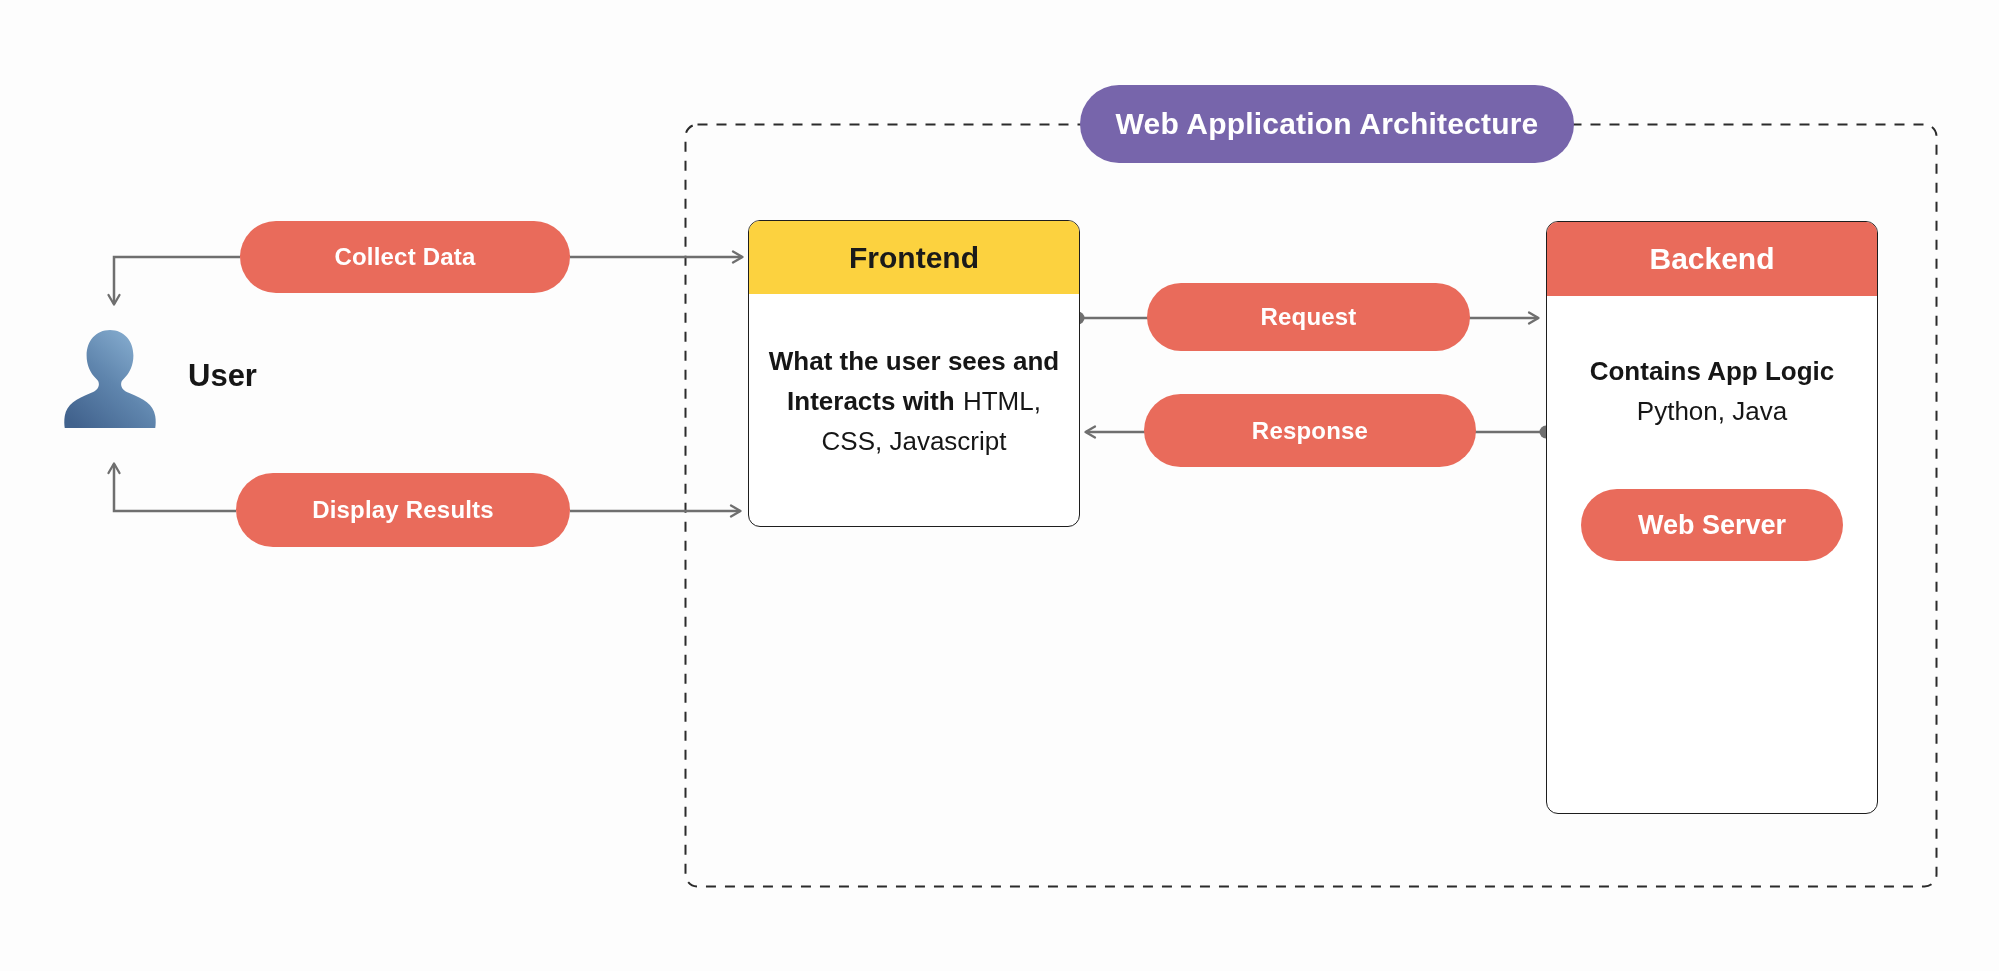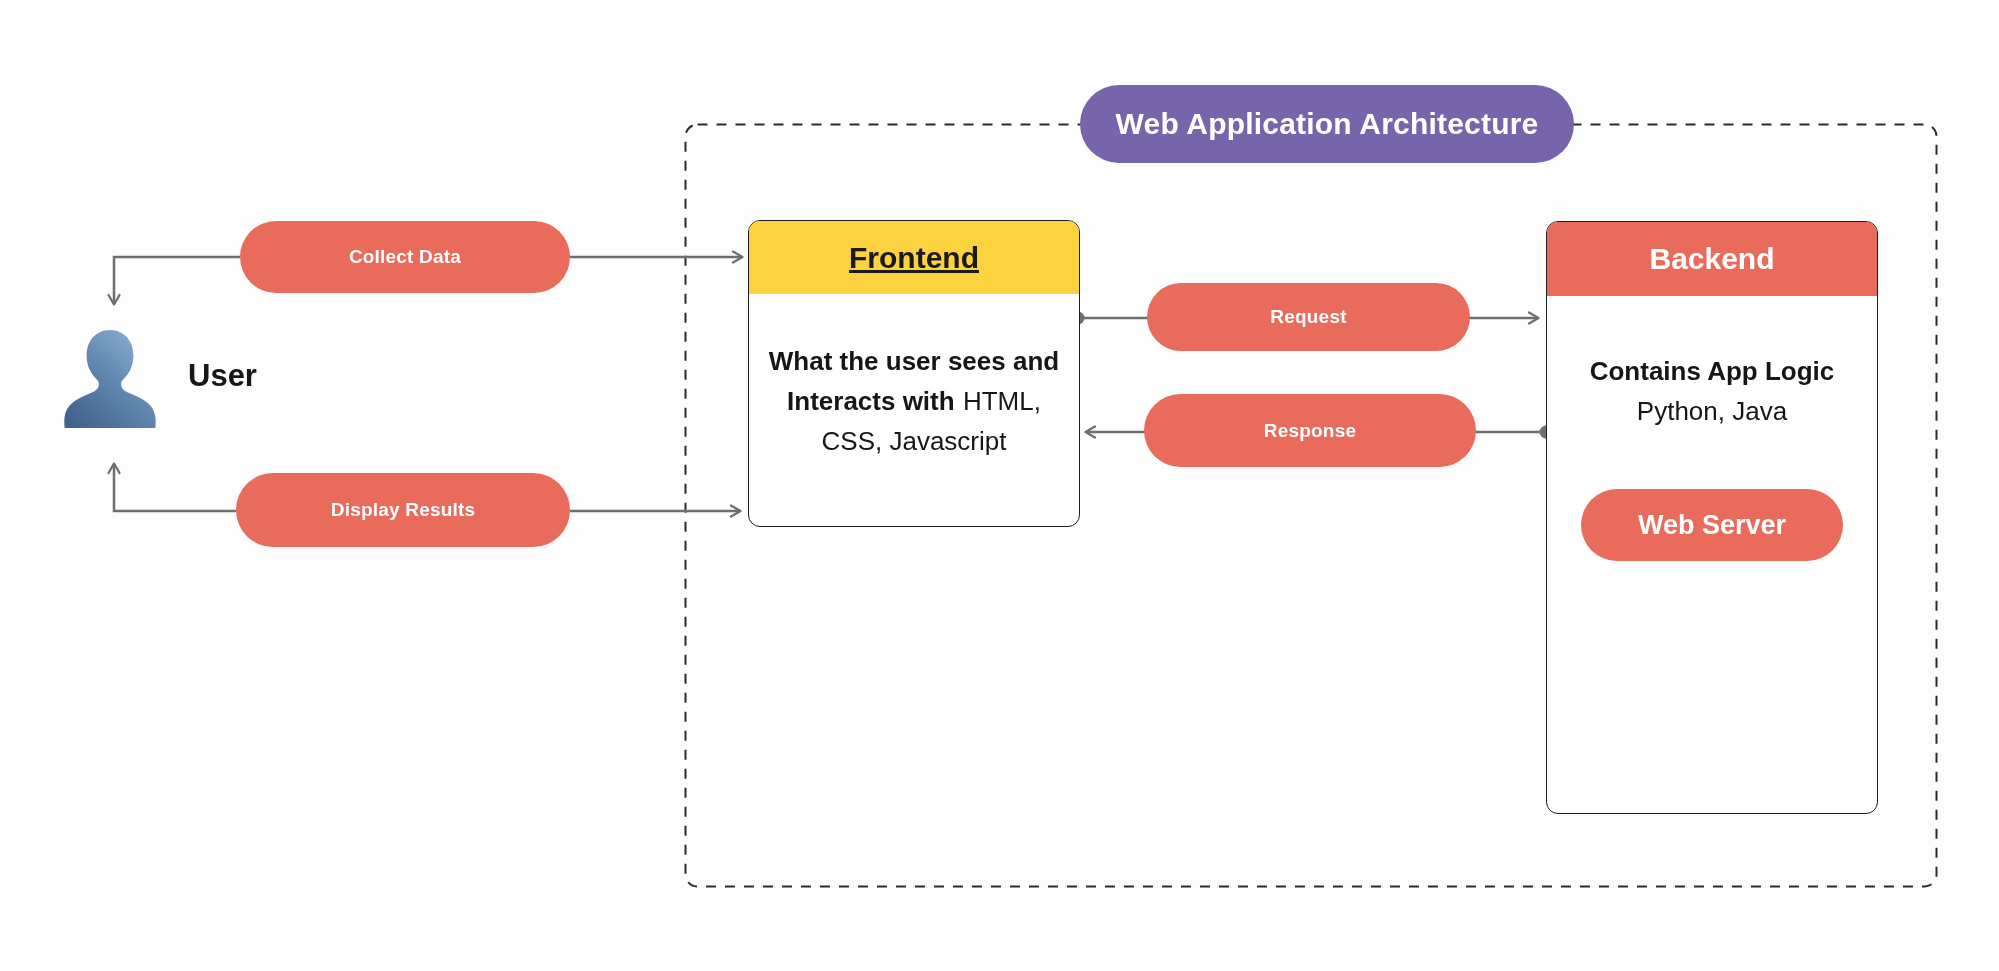--- a/index.html
+++ b/index.html
@@ -21,21 +21,21 @@
   
   .pill {
     position: absolute;
     z-index: 2;
     display: flex;
     align-items: center;
     justify-content: center;
     background: #e96b5b;
     color: #ffffff;
     font-weight: 700;
-    font-size: 19px;
+    font-size: 24px;
     border-radius: 999px;
     letter-spacing: 0.2px;
   }
   .pill-title {
     left: 1080px; top: 85px; width: 494px; height: 78px;
     background: #7765ab;
     font-size: 30px;
     z-index: 3;
   }
   .pill-collect  { left: 240px;  top: 221px; width: 330px; height: 72px; }
@@ -54,21 +54,21 @@
   }
   .node-frontend { left: 748px;  top: 220px; width: 330px; height: 305px; }
   .node-backend  { left: 1546px; top: 221px; width: 330px; height: 591px; }
   .node-header {
     display: flex;
     align-items: center;
     justify-content: center;
     font-weight: 700;
     font-size: 30px;
   }
-  .node-frontend .node-header { height: 73px; background: #fcd23f; color: #1a1a1a; text-decoration: underline; }
+  .node-frontend .node-header { height: 73px; background: #fcd23f; color: #1a1a1a; }
   .node-backend  .node-header { height: 74px; background: #e96b5b; color: #ffffff; }
 
   .fe-body {
     padding-top: 47px;
     text-align: center;
     font-size: 26px;
     line-height: 40px;
   }
   .fe-body b { font-weight: 700; }
   .sp-before { margin-left: 0.32em; }

